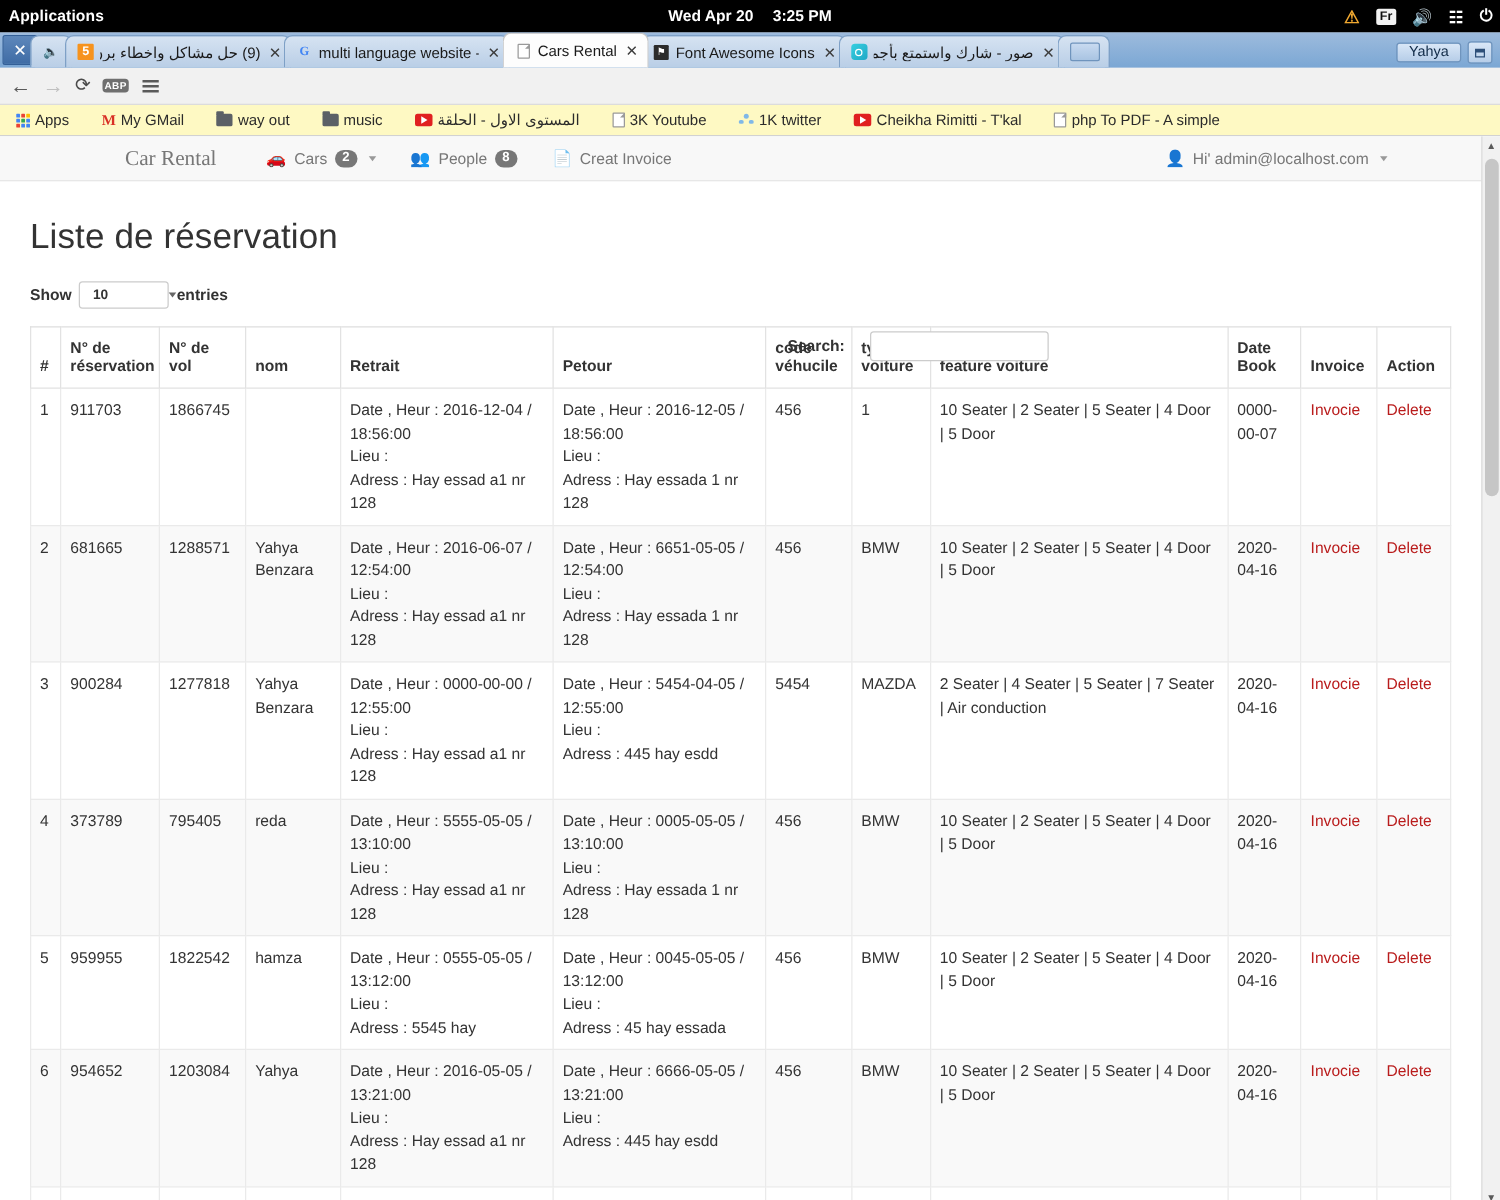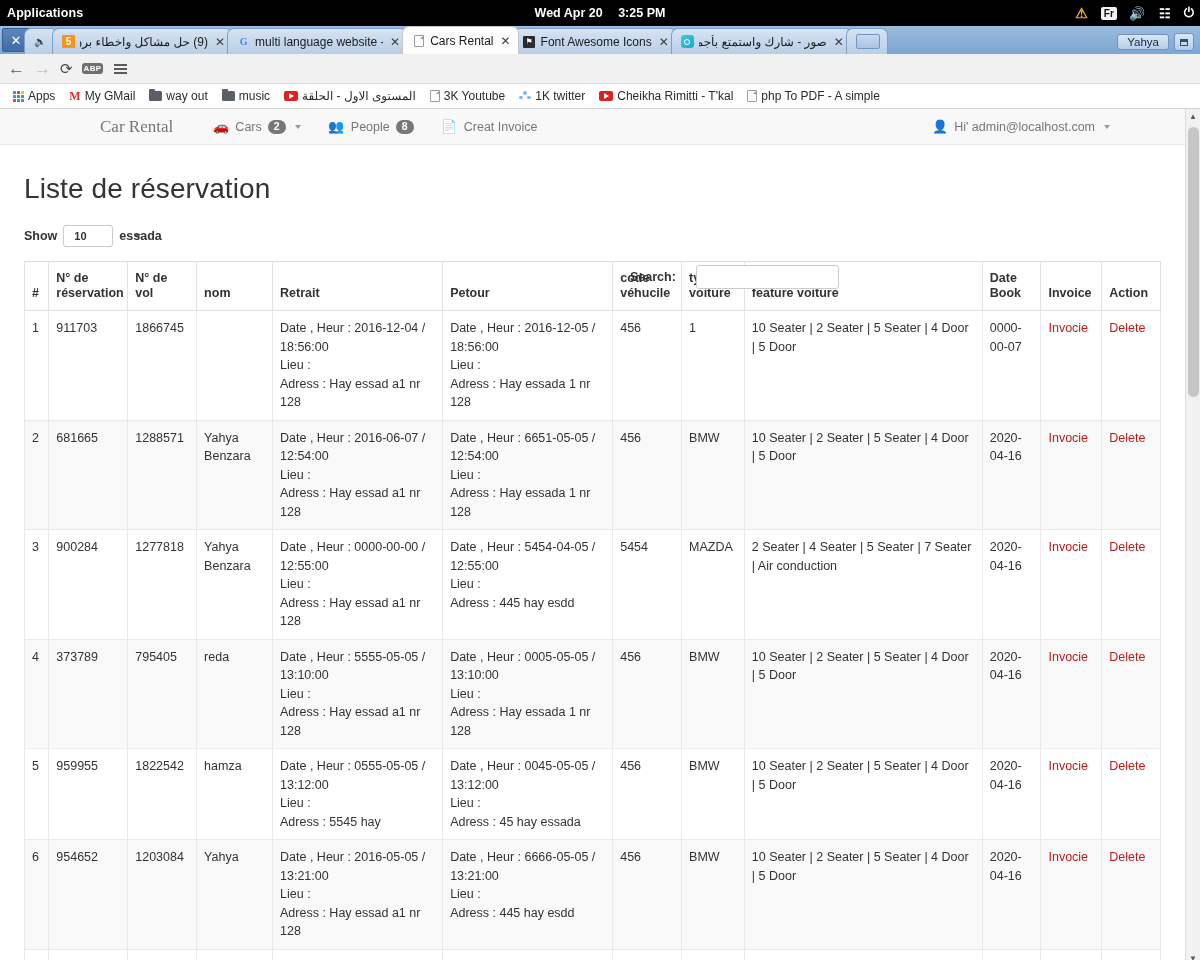--- a/index.html
+++ b/index.html
@@ -144,22 +144,22 @@
   .omni-right { display:flex;align-items:center;gap:8px;margin-left:auto;padding-left:8px;}
   .abp {
     background:#6f6f6f;color:#fff;font-size:8px;font-weight:bold;
     border-radius:3px;padding:1px 2px;letter-spacing:.3px;
   }
   .kebab { display:flex;flex-direction:column;gap:2px;padding:0 2px;}
   .kebab i{width:13px;height:2px;background:#5a5a5a;display:block;}
 
   
   .bookmarks {
-    height: 25px; background: #ffffff; border-bottom: 1px solid #d2d2d2;
-    display: flex; align-items: center; gap: 0px; padding: 0 6px;
+    height: 25px; background: #fef9c3; border-bottom: 1px solid #d2d2d2;
+    display: flex; align-items: center; gap: 12px; padding: 0 6px;
     font-size: 12px; color: #2b2b2b; overflow: hidden; white-space: nowrap;
   }
   .bm { display: flex; align-items: center; gap: 4px; padding: 2px 7px; }
   .bm .lbl { max-width: 120px; overflow: hidden; }
   .bm.rtl .lbl { direction: rtl; }
   .ic-apps { width:11px;height:11px;display:grid;grid-template-columns:repeat(3,1fr);
              gap:1px;}
   .ic-apps i{background:#4285f4;display:block;border-radius:.5px;}
   .ic-apps i:nth-child(2){background:#ea4335;}
   .ic-apps i:nth-child(3){background:#fbbc05;}
@@ -222,21 +222,21 @@
   .container { padding: 0 24px; }
   h1.page-title {
     font-size: 28px; font-weight: normal; color: #333;
     margin: 28px 0 16px 0; letter-spacing: .1px;
   }
   .tbl-top { display:flex; align-items:center; height: 30px; position:relative; margin-bottom: 10px;}
   .show-entries { font-size: 12.5px; font-weight: bold; color: #333;
                   display:flex;align-items:center;gap:6px;}
   .sel {
     border:1px solid #ccc; border-radius:3px; background:#fff;
-    height:22px; width:50px; font-size:11px; color:#333;
+    height:22px; width:72px; font-size:11px; color:#333;
     display:flex;align-items:center;justify-content:space-between;
     padding:0 4px 0 10px;
     gap:48px;
   }
   .sel .arw{width:0;height:0;border-left:3px solid transparent;border-right:3px solid transparent;
             border-top:4px solid #666;}
   .search-wrap {
     position: absolute; left: 606px; top: 0;
     display: flex; align-items: center; gap: 20px;
     font-size: 12.5px; font-weight: bold; color: #333; margin-top: 44px;
@@ -455,21 +455,21 @@
     <div class="container">
       <h1 class="page-title">Liste de réservation</h1>
 
       <div class="tbl-top">
         <div class="show-entries">
           <span>Show</span>
           <span class="sel">
             <span>10</span>
             <span class="arw"></span>
           </span>
-          <span>essada</span>
+          <span>entries</span>
         </div>
         <div class="search-wrap">
           <span>Search:</span>
           <input class="search-box" type="text" placeholder="" style="">
         </div>
       </div>
 
       <table class="dt">
         <thead>
           <tr>

